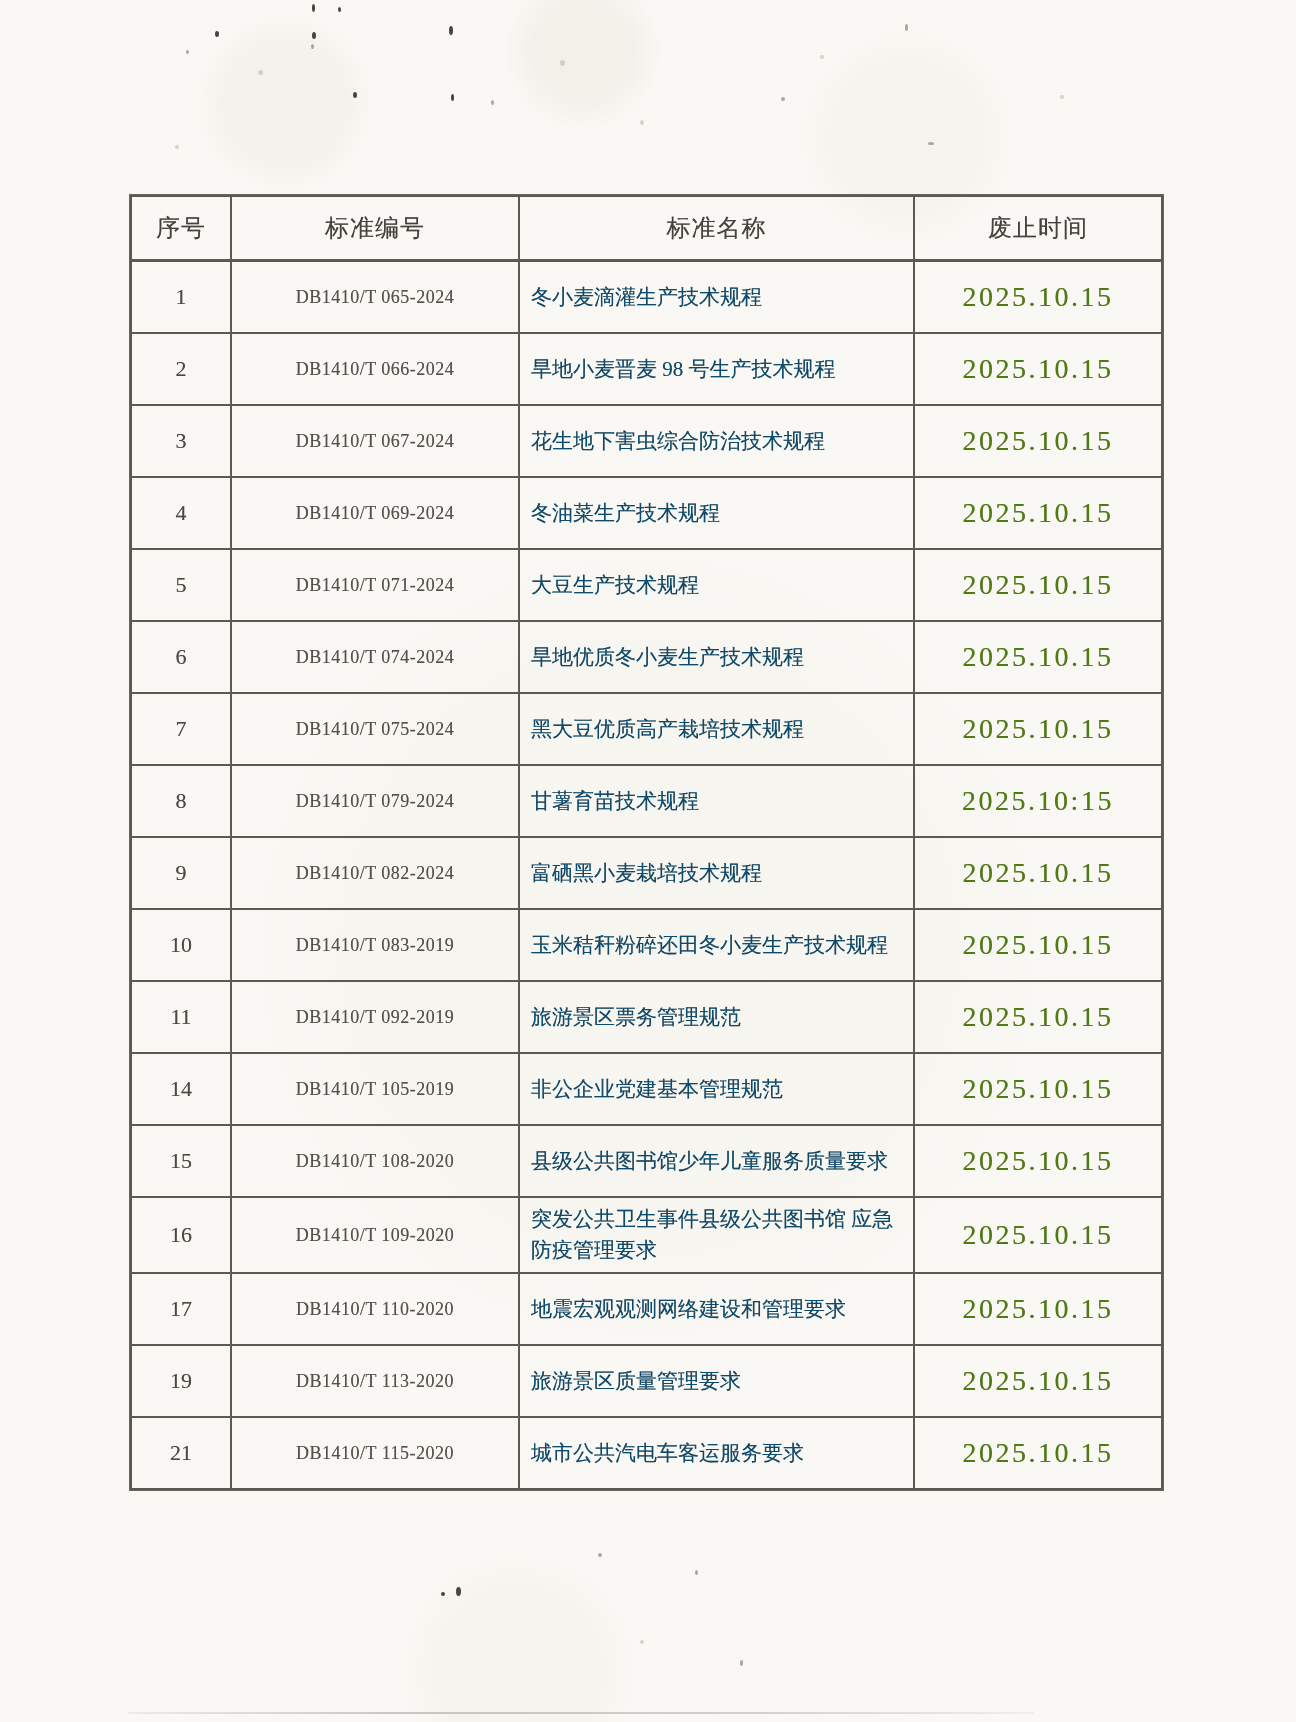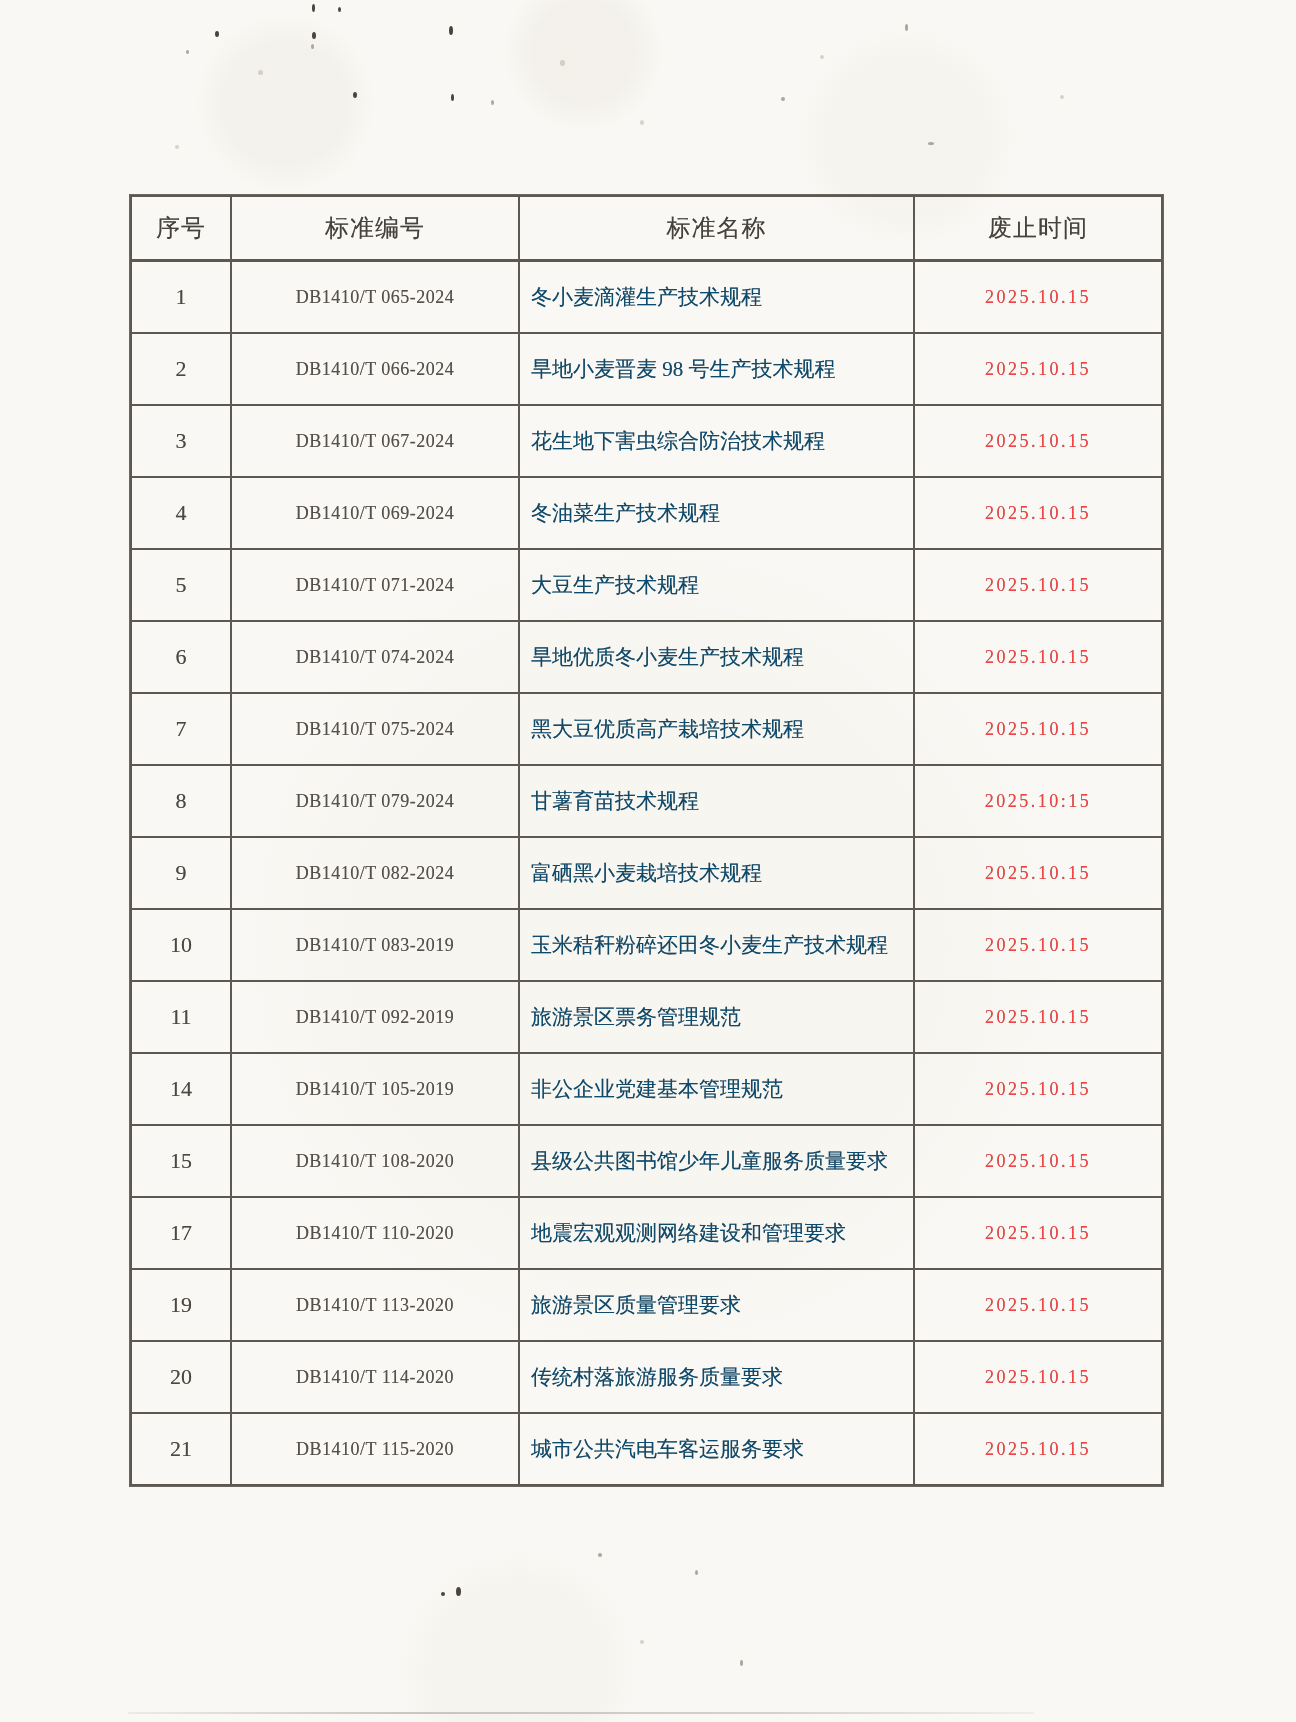--- a/index.html
+++ b/index.html
@@ -33,21 +33,21 @@
     height:60px;
     font-family:"Liberation Sans","DejaVu Sans",sans-serif;
     font-weight:400;font-size:24px;color:#45413d;
     border-bottom-width:3px;
     letter-spacing:1px;
   }
   .doc-table td{height:58px;font-size:21px;}
   td.col-no{text-align:center;font-size:22px;color:#4c4843;}
   td.col-code{text-align:center;font-size:18px;letter-spacing:.5px;color:#55504b;white-space:nowrap;}
   td.col-name{text-align:left;padding:6px 14px 6px 11px;line-height:31px;color:#0c4a6e;}
-  td.col-date{text-align:center;font-size:18px;letter-spacing:2.5px;color:#ef4444;}
+  td.col-date{text-align:center;font-size:28px;letter-spacing:2.5px;color:#4d7c0f;}
   
   .speck{position:absolute;border-radius:50%;pointer-events:none;}
   .speck.dark{background:#4a443c;}
   .speck.mid{background:rgba(110,100,85,.55);}
   .speck.faint{background:rgba(185,174,151,.5);}
   .bottom-smudge{
     position:absolute;left:128px;top:1712px;width:906px;height:2px;
     background:linear-gradient(90deg,rgba(125,118,110,.10),rgba(125,118,110,.38) 30%,rgba(125,118,110,.30) 70%,rgba(125,118,110,.08));
     pointer-events:none;
   }
@@ -145,35 +145,35 @@
         <td class="col-name">非公企业党建基本管理规范</td>
         <td class="col-date">2025.10.15</td>
       </tr>
       <tr>
         <td class="col-no">15</td>
         <td class="col-code">DB1410/T 108-2020</td>
         <td class="col-name">县级公共图书馆少年儿童服务质量要求</td>
         <td class="col-date">2025.10.15</td>
       </tr>
       <tr>
+        <td class="col-no">16</td>
+        <td class="col-code">DB1410/T 109-2020</td>
+        <td class="col-name">突发公共卫生事件县级公共图书馆 应急防疫管理要求</td>
+        <td class="col-date">2025.10.15</td>
+      </tr>
+      <tr>
         <td class="col-no">17</td>
         <td class="col-code">DB1410/T 110-2020</td>
         <td class="col-name">地震宏观观测网络建设和管理要求</td>
         <td class="col-date">2025.10.15</td>
       </tr>
       <tr>
         <td class="col-no">19</td>
         <td class="col-code">DB1410/T 113-2020</td>
         <td class="col-name">旅游景区质量管理要求</td>
-        <td class="col-date">2025.10.15</td>
-      </tr>
-      <tr>
-        <td class="col-no">20</td>
-        <td class="col-code">DB1410/T 114-2020</td>
-        <td class="col-name">传统村落旅游服务质量要求</td>
         <td class="col-date">2025.10.15</td>
       </tr>
       <tr>
         <td class="col-no">21</td>
         <td class="col-code">DB1410/T 115-2020</td>
         <td class="col-name">城市公共汽电车客运服务要求</td>
         <td class="col-date">2025.10.15</td>
       </tr>
     </tbody>
 </table>

